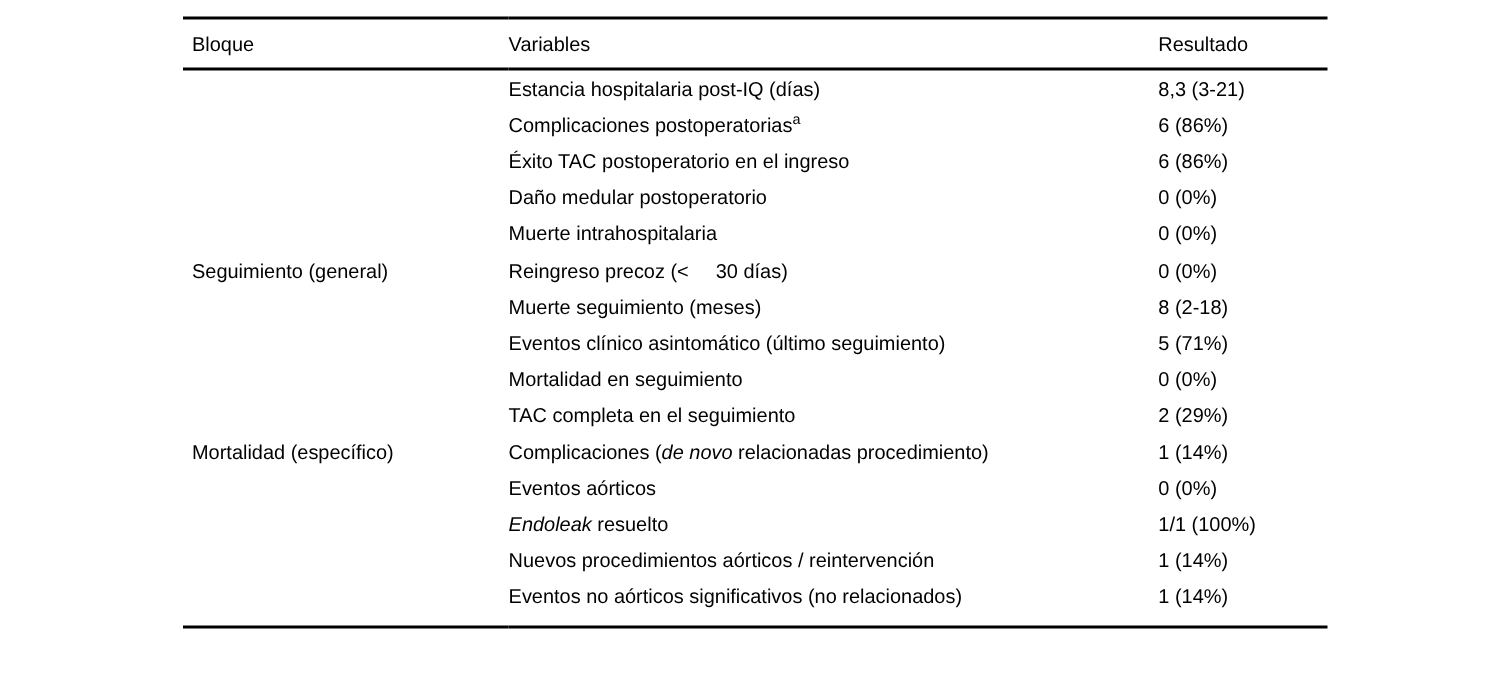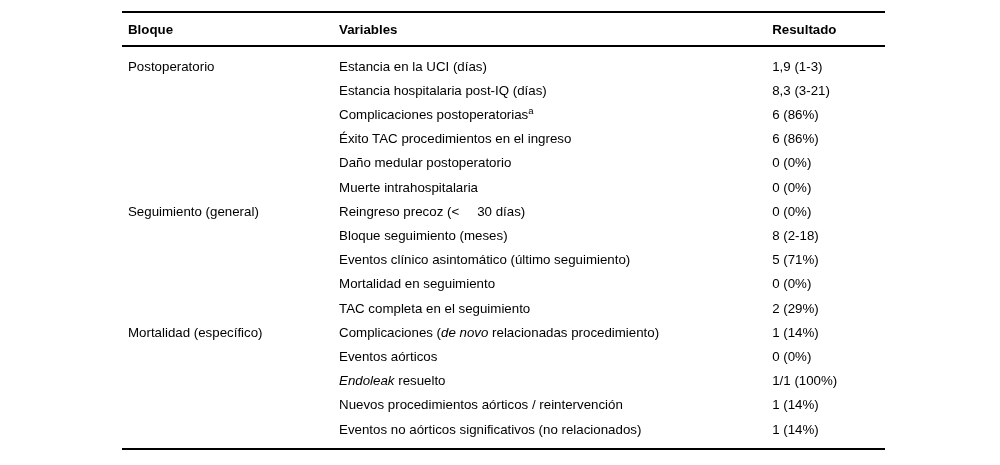--- a/index.html
+++ b/index.html
@@ -30,21 +30,21 @@
     font-size: 13.3px;
     line-height: 1;
   }
 
   
   table.data-table thead tr.header-row th {
     border-top: 2px solid #000000;
     border-bottom: 2px solid #000000;
     padding: 10px 0 9px 0;
     text-align: left;
-    font-weight: bold;
+    font-weight: normal;
     vertical-align: bottom;
   }
   table.data-table tbody tr td {
     padding: 0;
     height: 24.2px;
     vertical-align: middle;
     text-align: left;
     font-weight: normal;
     white-space: nowrap;
   }
@@ -81,58 +81,53 @@
 <div class="table-wrap">
   <table class="data-table">
     <thead>
       <tr class="header-row">
         <th class="col-bloque">Bloque</th>
         <th class="col-variable">Variables</th>
         <th class="col-resultado">Resultado</th>
       </tr>
     </thead>
     <tbody id="table-body">
-        <tr class="first-body-row">
-          <td class="col-bloque">Postoperatorio</td>
-          <td class="col-variable">Estancia en la UCI (días)</td>
-          <td class="col-resultado">1,9 (1-3)</td>
-        </tr>
         <tr>
           <td class="col-bloque">&nbsp;</td>
           <td class="col-variable">Estancia hospitalaria post-IQ (días)</td>
           <td class="col-resultado">8,3 (3-21)</td>
         </tr>
         <tr>
           <td class="col-bloque">&nbsp;</td>
           <td class="col-variable">Complicaciones postoperatorias<sup>a</sup></td>
           <td class="col-resultado">6 (86%)</td>
         </tr>
         <tr>
           <td class="col-bloque">&nbsp;</td>
-          <td class="col-variable">Éxito TAC procedimientos en el ingreso</td>
+          <td class="col-variable">Éxito TAC postoperatorio en el ingreso</td>
           <td class="col-resultado">6 (86%)</td>
         </tr>
         <tr>
           <td class="col-bloque">&nbsp;</td>
           <td class="col-variable">Daño medular postoperatorio</td>
           <td class="col-resultado">0 (0%)</td>
         </tr>
         <tr>
           <td class="col-bloque">&nbsp;</td>
           <td class="col-variable">Muerte intrahospitalaria</td>
           <td class="col-resultado">0 (0%)</td>
         </tr>
         <tr>
           <td class="col-bloque">Seguimiento (general)</td>
           <td class="col-variable">Reingreso precoz (&lt;<span class="gap"></span>30 días)</td>
           <td class="col-resultado">0 (0%)</td>
         </tr>
         <tr>
           <td class="col-bloque">&nbsp;</td>
-          <td class="col-variable">Bloque seguimiento (meses)</td>
+          <td class="col-variable">Muerte seguimiento (meses)</td>
           <td class="col-resultado">8 (2-18)</td>
         </tr>
         <tr>
           <td class="col-bloque">&nbsp;</td>
           <td class="col-variable">Eventos clínico asintomático (último seguimiento)</td>
           <td class="col-resultado">5 (71%)</td>
         </tr>
         <tr>
           <td class="col-bloque">&nbsp;</td>
           <td class="col-variable">Mortalidad en seguimiento</td>

